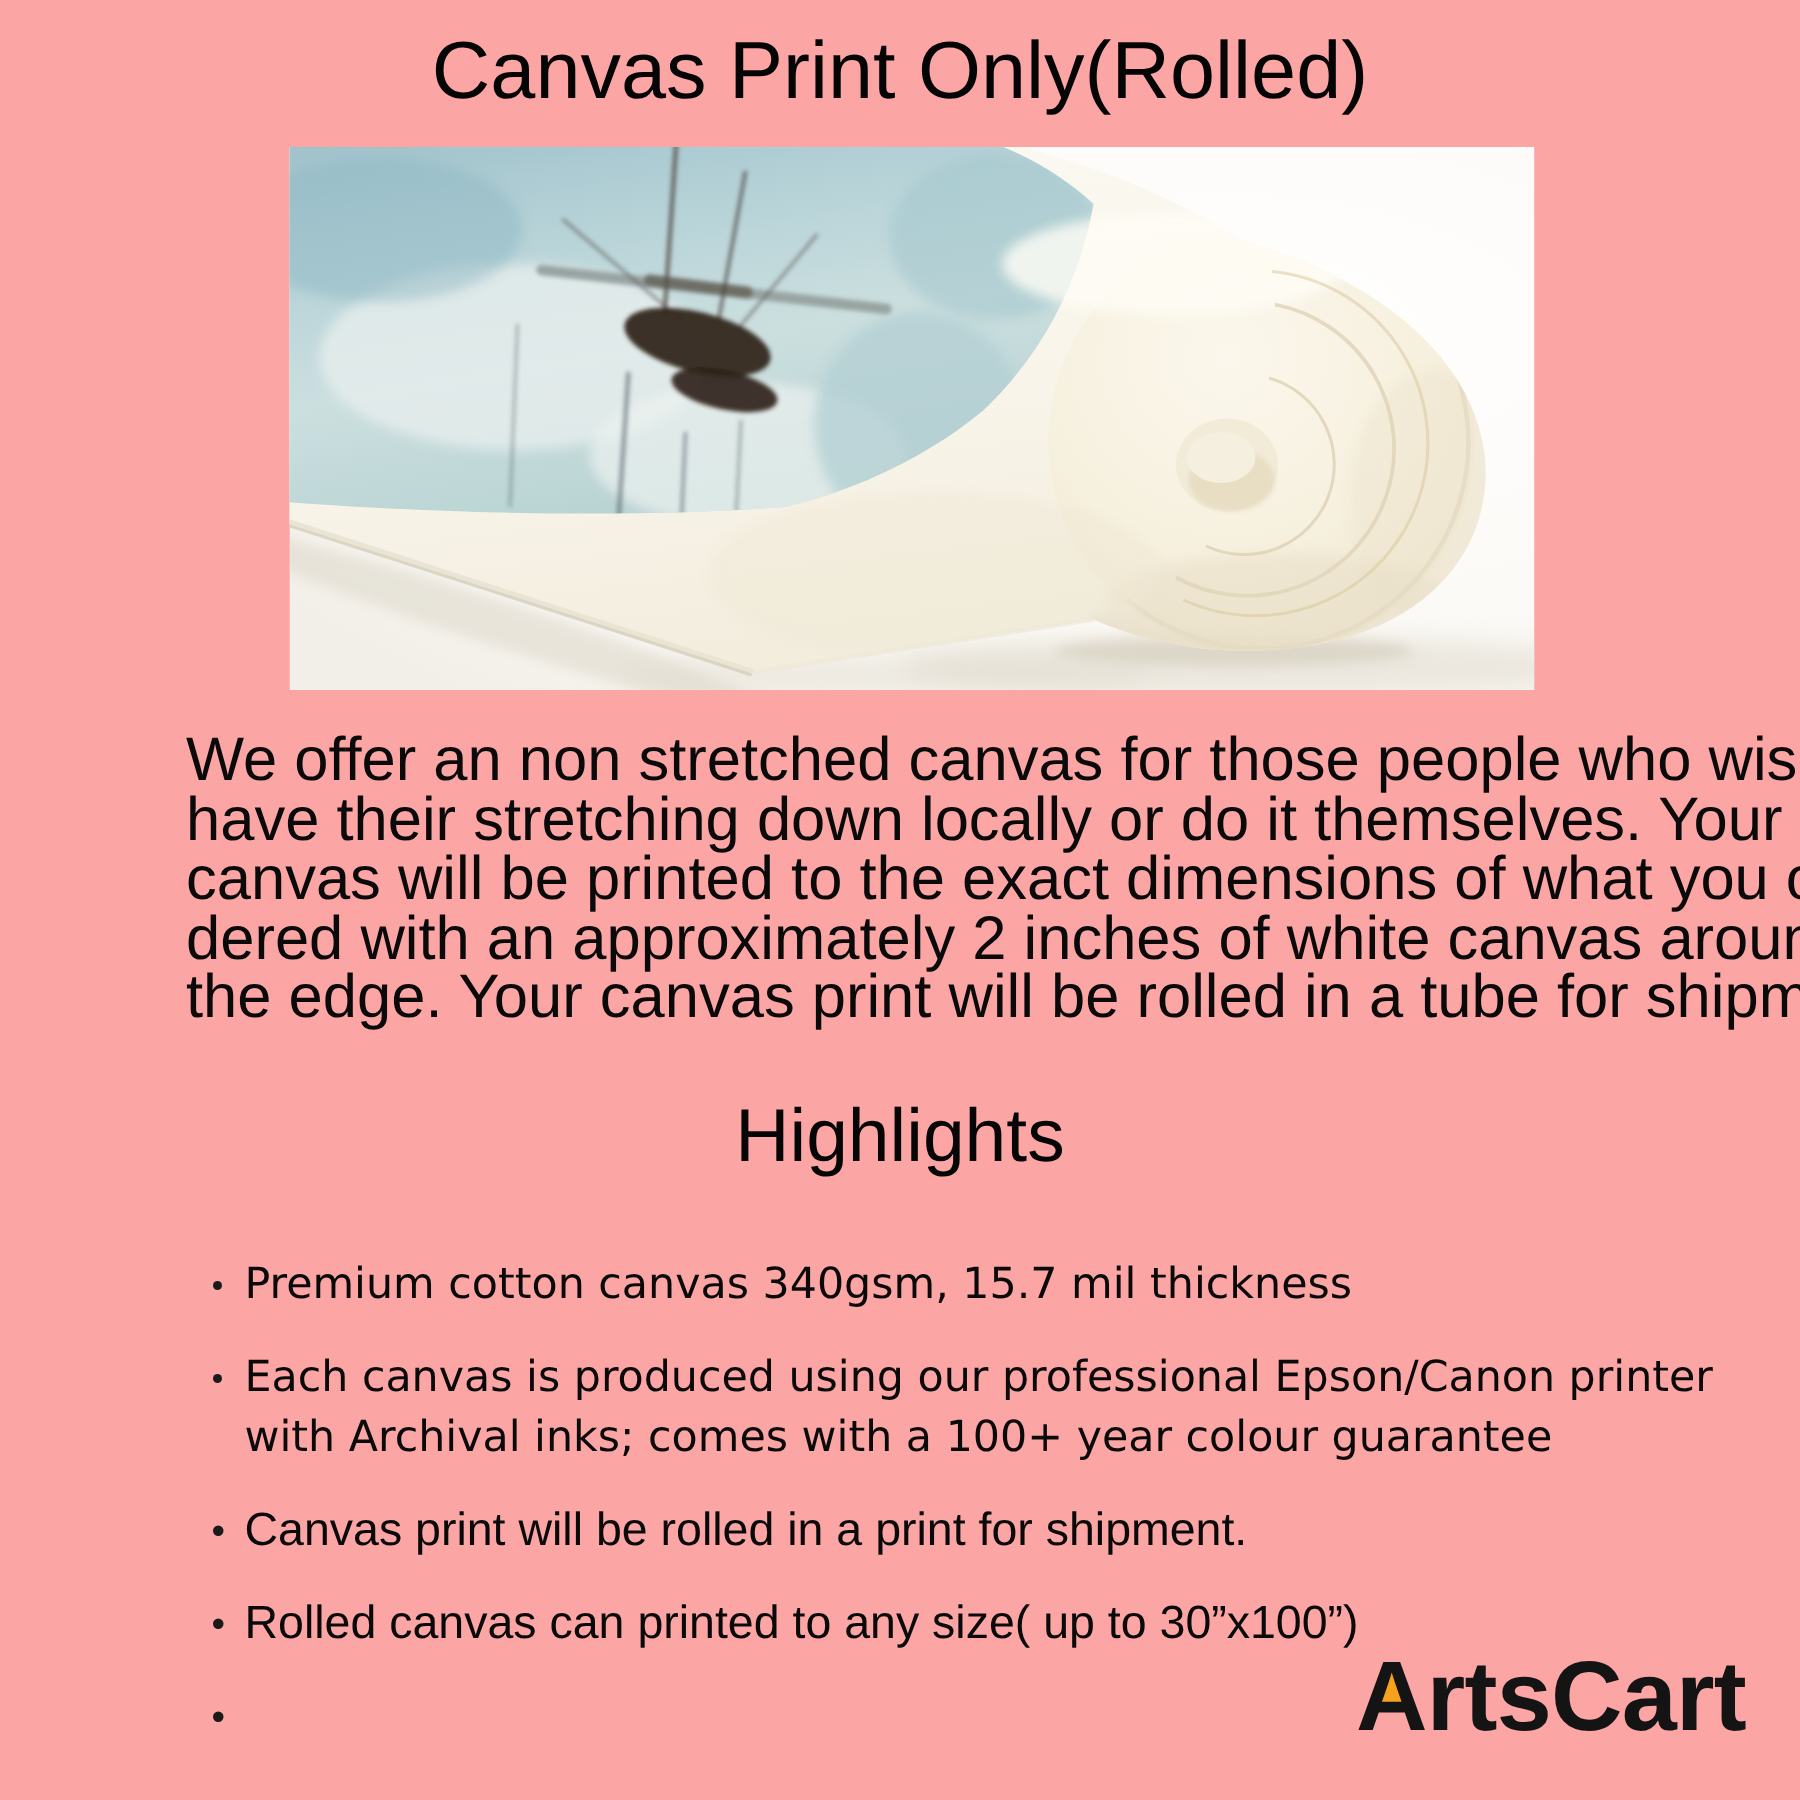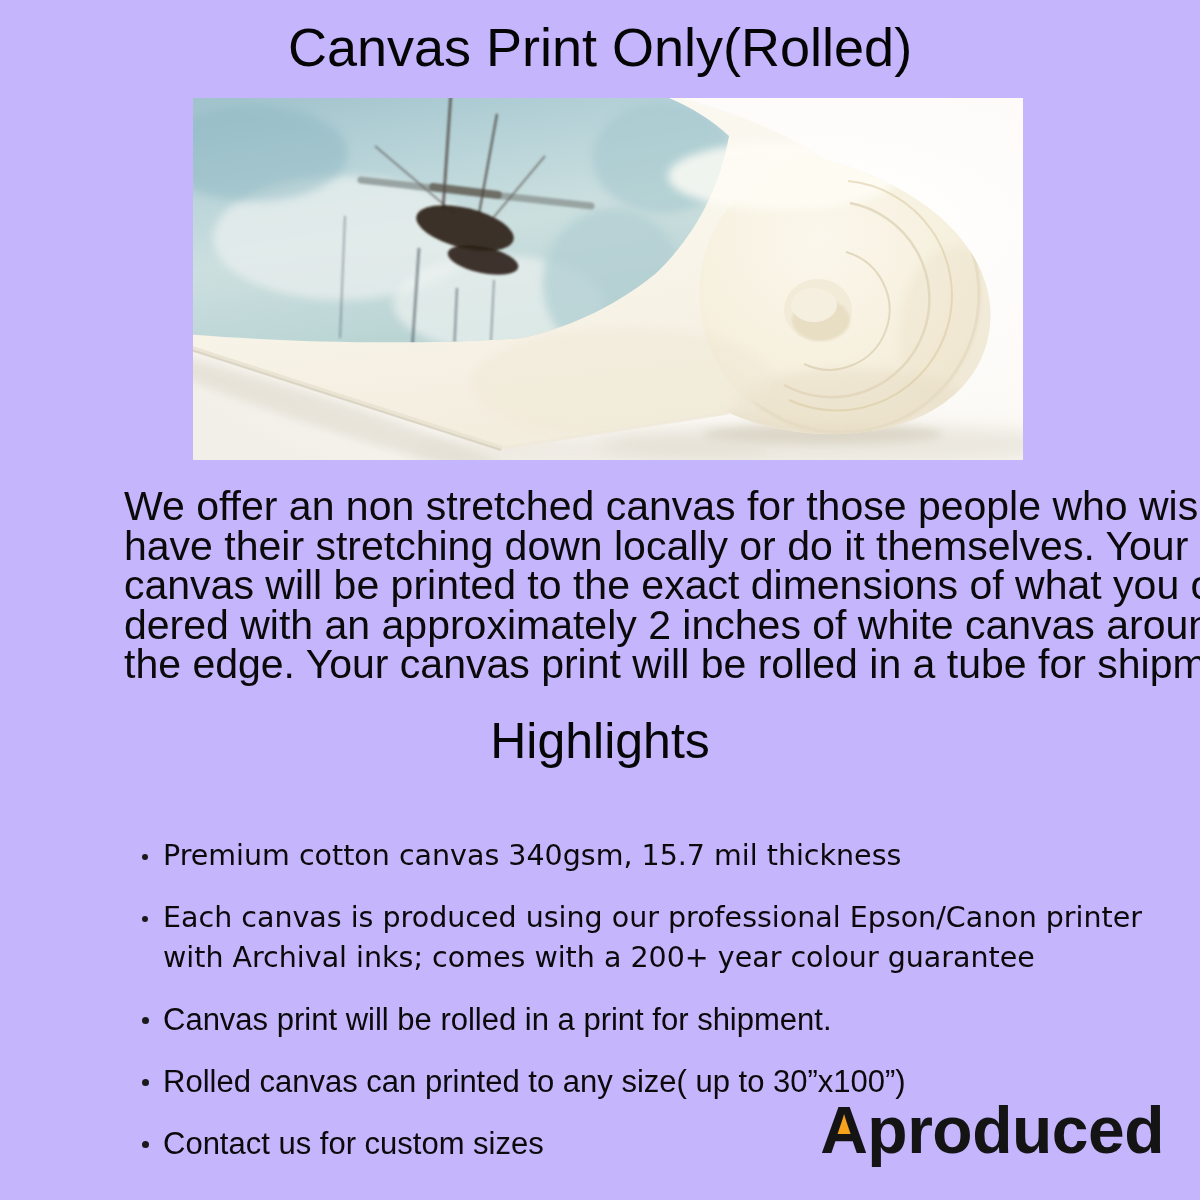--- a/index.html
+++ b/index.html
@@ -4,41 +4,41 @@
 <style>
   html, body { margin: 0; padding: 0; }
   body {
     width: 1200px; height: 1200px;
     background: #ffffff;
     font-family: "Liberation Sans", sans-serif;
     color: #0d0d0d;
     position: relative;
     overflow: hidden;
   }
-  .page { position: relative; width: 1200px; height: 1200px; background: #c4b5fd; }
+  .page { position: relative; width: 1200px; height: 1200px; background: #fca5a5; }
 
   h1.title {
     position: absolute; top: 16px; left: 0; right: 0;
     margin: 0; text-align: center;
     font-size: 54px; font-weight: 400; line-height: 1.15;
     color: #050505; letter-spacing: 0;
   }
 
   .photo { position: absolute; left: 193px; top: 98px; width: 830px; height: 362px; }
   .photo svg { display: block; }
 
   p.intro {
     position: absolute; left: 124px; top: 487px; margin: 0;
     font-size: 41px; line-height: 39.5px;
     white-space: pre; color: #0a0a0a;
   }
 
   h2.highlights-heading {
     position: absolute; top: 712px; left: 0; right: 0;
-    margin: 0; text-align: center;
+    margin: 16px; text-align: center;
     font-size: 50px; font-weight: 400; color: #060606;
   }
 
   ul.hl {
     position: absolute; left: 124px; top: 824px;
     margin: 12px; padding: 0; list-style: none; width: 1060px;
   }
   li.hl-item {
     position: relative; padding-left: 27px; margin-bottom: 22px;
     font-size: 31px; line-height: 40px; white-space: pre; color: #0a0a0a;
@@ -180,23 +180,23 @@
 have their stretching down locally or do it themselves. Your
 canvas will be printed to the exact dimensions of what you or-
 dered with an approximately 2 inches of white canvas around
 the edge. Your canvas print will be rolled in a tube for shipment.</p>
 
   <h2 class="highlights-heading">Highlights</h2>
 
   <ul class="hl">
     <li class="hl-item alt"><span class="dot"></span><span class="txt">Premium cotton canvas 340gsm, 15.7 mil thickness</span></li>
     <li class="hl-item alt"><span class="dot"></span><span class="txt">Each canvas is produced using our professional Epson/Canon printer
-with Archival inks; comes with a 200+ year colour guarantee</span></li>
+with Archival inks; comes with a 100+ year colour guarantee</span></li>
     <li class="hl-item"><span class="dot"></span><span class="txt">Canvas print will be rolled in a print for shipment.</span></li>
     <li class="hl-item"><span class="dot"></span><span class="txt">Rolled canvas can printed to any size( up to 30”x100”)</span></li>
-    <li class="hl-item"><span class="dot"></span><span class="txt">Contact us for custom sizes</span></li>
+    <li class="hl-item"><span class="dot"></span></li>
   </ul>
 
   <div class="logo">
-    <span class="logo-a">A</span><span class="logo-rest">produced</span>
+    <span class="logo-a">A</span><span class="logo-rest">rtsCart</span>
   </div>
 
 </div>
 
 </body></html>

